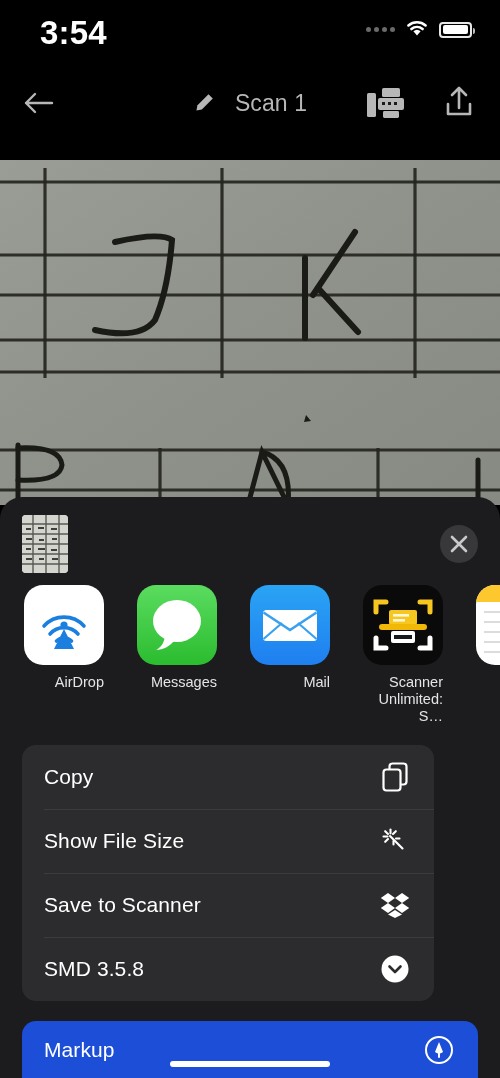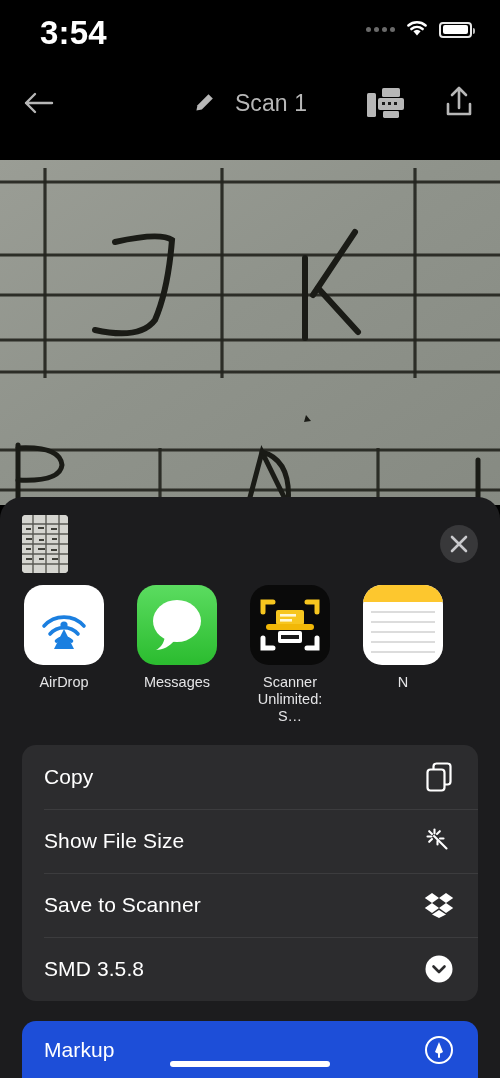--- a/index.html
+++ b/index.html
@@ -35,35 +35,35 @@
 
   .sheet-header { position:relative; height:88px; }
   .file-thumb { position:absolute; left:22px; top:18px; width:46px; height:58px; background:#d8d8d4; border-radius:4px; overflow:hidden; }
   .file-meta { position:absolute; left:84px; top:18px; }
   .file-name { color:#fff; font-size:20px; font-weight:bold; line-height:26px; }
   .file-sub { color:#9d9da2; font-size:17px; line-height:25px; margin-top:2px; }
   .close-btn { position:absolute; right:22px; top:28px; width:38px; height:38px; border-radius:50%; background:#38383a; display:flex; align-items:center; justify-content:center; }
 
   .apps-row { position:absolute; top:88px; left:0; width:500px; height:152px; overflow:hidden; }
   .apps-scroll { display:flex; gap:33px; padding-left:24px; align-items:flex-start; }
-  .app { width:80px; flex:0 0 auto; text-align:center; }
+  .app { width:80px; flex:0 0 auto; text-align:right; }
   .app-icon { width:80px; height:80px; border-radius:19px; position:relative; overflow:hidden; }
   .app-label { margin-top:9px; color:#e4e4e6; font-size:14.5px; line-height:17px; }
 
   
   .ic-airdrop { background:#fff; }
   .ic-messages { background:linear-gradient(180deg,#5bdc60,#2bbc2f); }
   .ic-mail { background:linear-gradient(180deg,#2aa4f4,#1f7ff0); }
   .ic-scanner { background:#0a0a0a; }
   .ic-notes { background:#fff; }
   .ic-notes .top { position:absolute; left:0; right:0; top:0; height:17px; background:#fdc72e; }
   .ic-notes .ln { position:absolute; left:8px; right:8px; height:2px; background:#dcdcdc; }
 
   
-  .actions { position:absolute; left:22px; top:248px; width:456px; background:#2c2c2e; border-radius:14px; overflow:hidden; }
+  .actions { position:absolute; left:22px; top:248px; width:412px; background:#2c2c2e; border-radius:14px; overflow:hidden; }
   .act-row { position:relative; height:64px; display:flex; align-items:center; padding:0 22px 0 22px; }
   .act-label { color:#fff; font-size:21px; flex:1; letter-spacing:.1px; }
   .act-icon { width:34px; height:34px; display:flex; align-items:center; justify-content:center; }
   .sep { position:absolute; left:22px; right:0; bottom:0; height:1px; background:#3c3c3e; }
 
   .markup-card { position:absolute; left:22px; top:1021px; width:456px; height:57px; background:#1d4ed8; border-radius:14px 14px 0 0; }
   .markup-row { height:57px; display:flex; align-items:center; padding:0 22px; }
 
   .home-ind { position:absolute; left:50%; transform:translateX(-50%); bottom:11px; width:160px; height:6px; border-radius:3px; background:#fff; z-index:90; }
 </style>
@@ -230,20 +230,30 @@
         <div class="app">
           <div class="app-icon ic-messages">
             <svg width="80" height="80" viewBox="0 0 80 80">
               <ellipse cx="40" cy="36" rx="24" ry="21" fill="#fff"></ellipse>
               <path d="M28 51c-1 8-5 12-9 14 7 0 14-4 18-9z" fill="#fff"></path>
             </svg>
           </div>
           <div class="app-label">Messages</div>
         </div>
 
+        <div class="app">
+          <div class="app-icon ic-mail">
+            <svg width="80" height="80" viewBox="0 0 80 80">
+              <rect x="13" y="25" width="54" height="31" rx="3.5" fill="#fff"></rect>
+              <path d="M13.5 27.5 L40 45 L66.5 27.5" stroke="#3aa0f0" stroke-width="2.6" fill="none"></path>
+              <path d="M13.5 54 L32 38 M66.5 54 L48 38" stroke="#3aa0f0" stroke-width="2.2" fill="none"></path>
+            </svg>
+          </div>
+          <div class="app-label">Mail</div>
+        </div>
 
         <div class="app">
           <div class="app-icon ic-scanner">
             <svg width="80" height="80" viewBox="0 0 80 80">
               <g stroke="#f7c61f" stroke-width="5" fill="none" stroke-linecap="round">
                 <path d="M13 27V17h10"></path>
                   <path d="M67 27V17H57"></path>
               </g>
               <g stroke="#fff" stroke-width="5" fill="none" stroke-linecap="round">
                 <path d="M13 53v10h10"></path>

